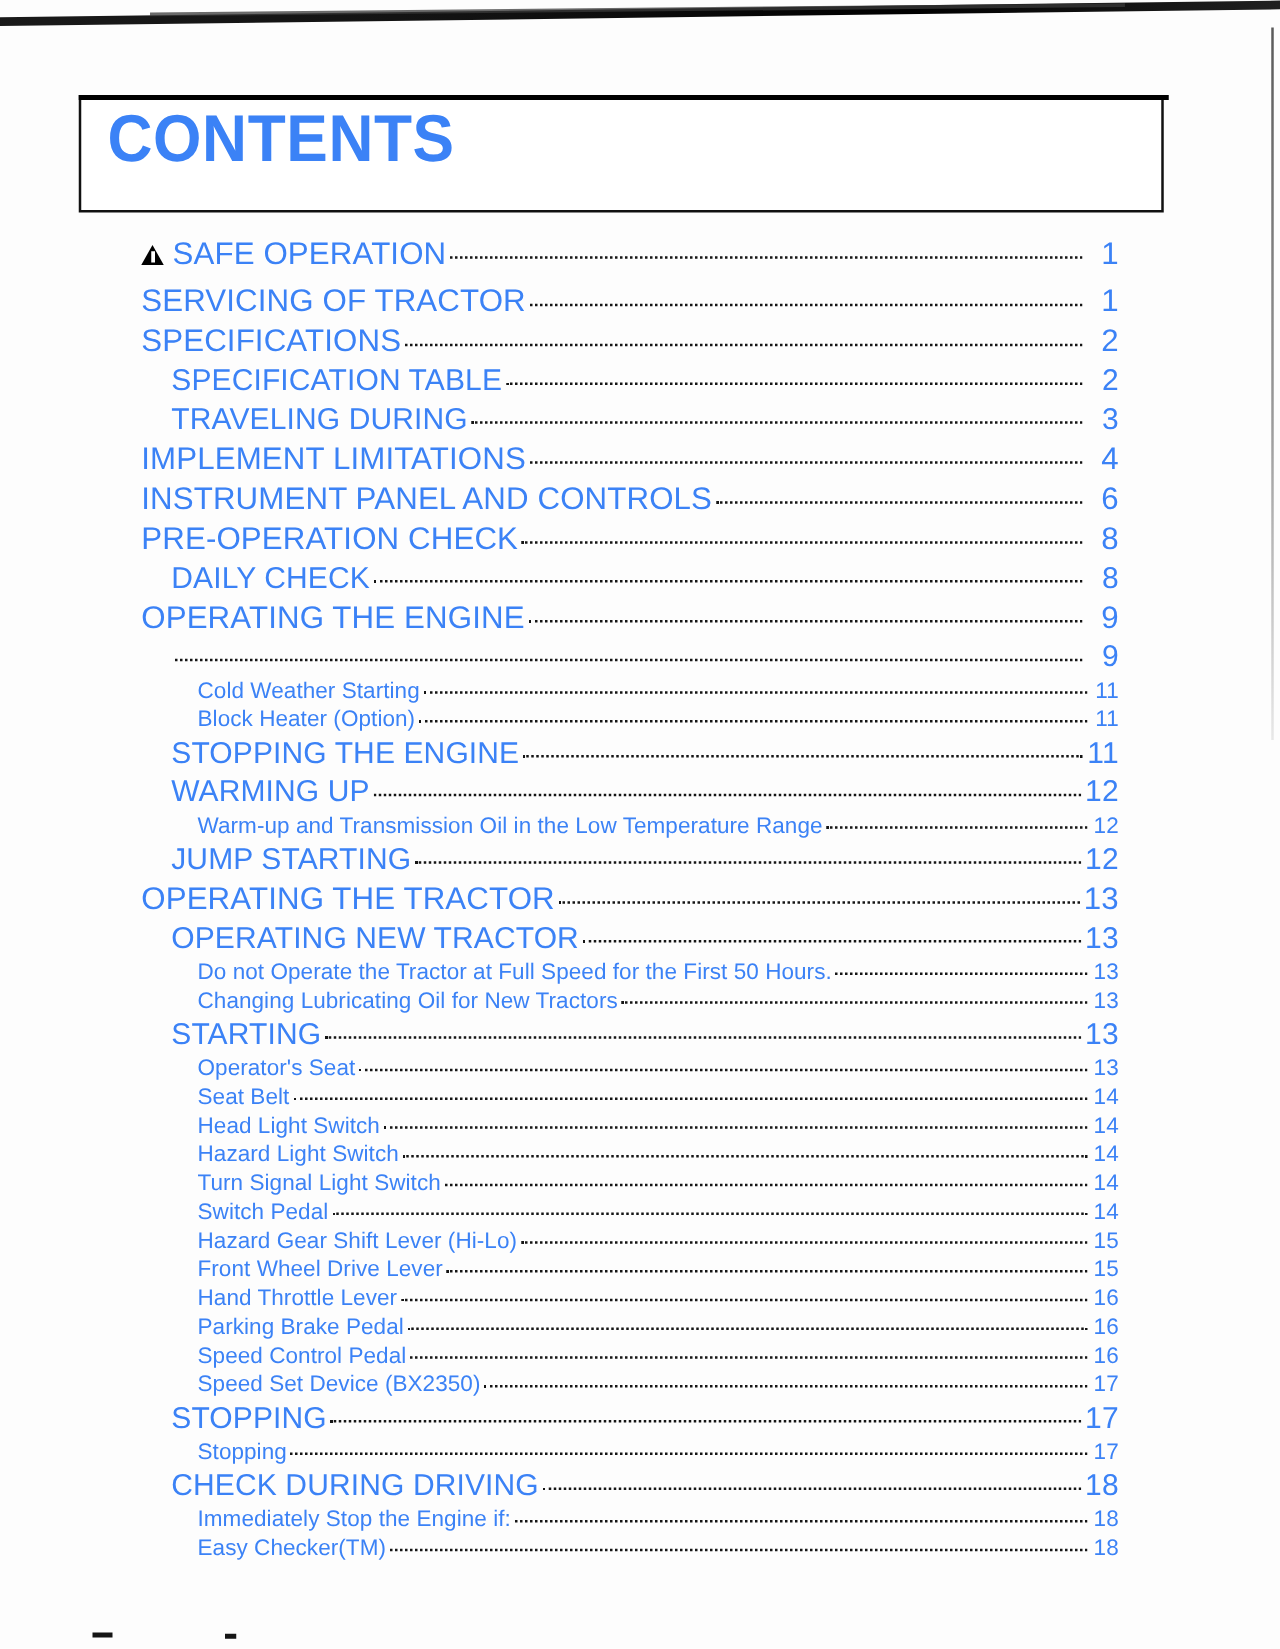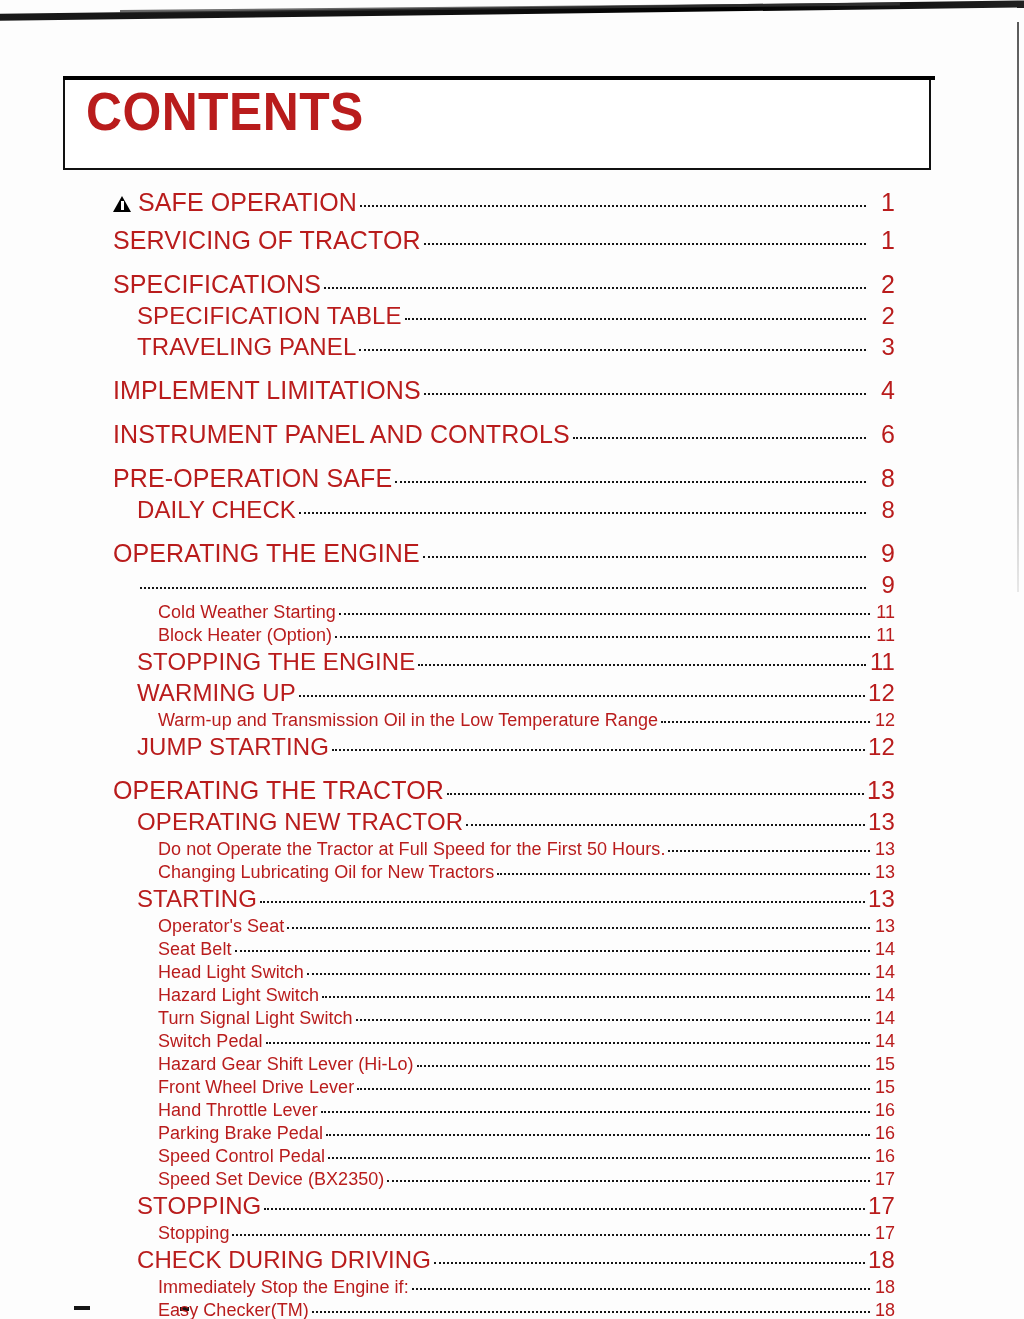--- a/index.html
+++ b/index.html
@@ -7,21 +7,21 @@
     padding: 0;
     background: #ffffff;
   }
   .page {
     position: relative;
     width: 1024px;
     height: 1319px;
     background: #fdfdfd;
     overflow: hidden;
     font-family: "Liberation Sans", sans-serif;
-    color: #b91c1c;
+    color: #3b82f6;
   }
 
   
   .scan-top-edge {
     position: absolute;
     left: -10px;
     top: 14px;
     width: 1050px;
     height: 7px;
     background: linear-gradient(to right, #1a1a1a 0%, #111 40%, #000 70%, #222 100%);
@@ -157,21 +157,21 @@
   .lvl3 {
     padding-left: 158px;
     padding-right: 129px;
     font-size: 18px;
     height: 23px;
     letter-spacing: 0.05px;
   }
   .lvl3 .toc-page { min-width: 22px; }
   .lvl3 .toc-dots::after { bottom: 0.16em; }
 
-  .gap-lg { margin-top: 12px; }
+  .gap-lg { margin-top: 0; }
   .gap-sm { margin-top: 6px; }
 
   .warn-icon {
     display: inline-block;
     width: 0;
     height: 0;
     border-left: 9px solid transparent;
     border-right: 9px solid transparent;
     border-bottom: 16px solid #000;
     position: relative;
@@ -218,36 +218,36 @@
         <span class="toc-label"><span>SPECIFICATIONS</span></span>
         <span class="toc-dots"></span>
         <span class="toc-page">2</span>
       </div>
       <div class="toc-row lvl2">
         <span class="toc-label"><span>SPECIFICATION TABLE</span></span>
         <span class="toc-dots"></span>
         <span class="toc-page">2</span>
       </div>
       <div class="toc-row lvl2">
-        <span class="toc-label"><span>TRAVELING PANEL</span></span>
+        <span class="toc-label"><span>TRAVELING DURING</span></span>
         <span class="toc-dots"></span>
         <span class="toc-page">3</span>
       </div>
       <div class="toc-row lvl1 gap-lg">
         <span class="toc-label"><span>IMPLEMENT LIMITATIONS</span></span>
         <span class="toc-dots"></span>
         <span class="toc-page">4</span>
       </div>
       <div class="toc-row lvl1 gap-lg">
         <span class="toc-label"><span>INSTRUMENT PANEL AND CONTROLS</span></span>
         <span class="toc-dots"></span>
         <span class="toc-page">6</span>
       </div>
       <div class="toc-row lvl1 gap-lg">
-        <span class="toc-label"><span>PRE-OPERATION SAFE</span></span>
+        <span class="toc-label"><span>PRE-OPERATION CHECK</span></span>
         <span class="toc-dots"></span>
         <span class="toc-page">8</span>
       </div>
       <div class="toc-row lvl2">
         <span class="toc-label"><span>DAILY CHECK</span></span>
         <span class="toc-dots"></span>
         <span class="toc-page">8</span>
       </div>
       <div class="toc-row lvl1 gap-lg">
         <span class="toc-label"><span>OPERATING THE ENGINE</span></span>

